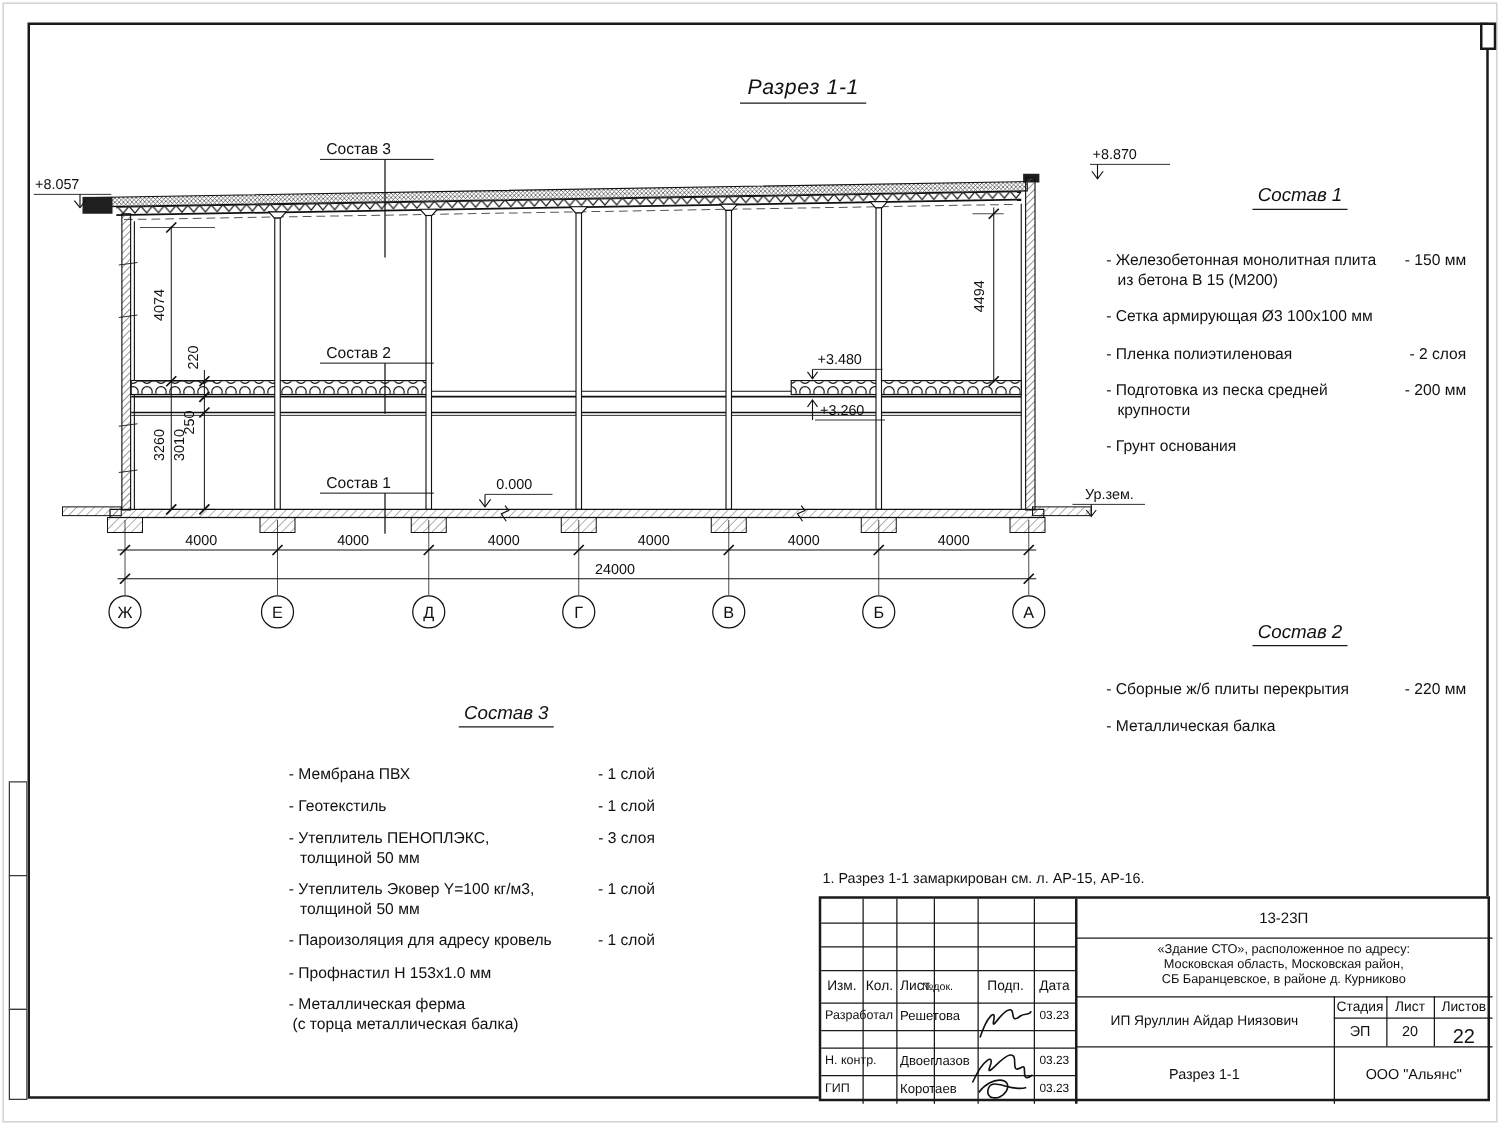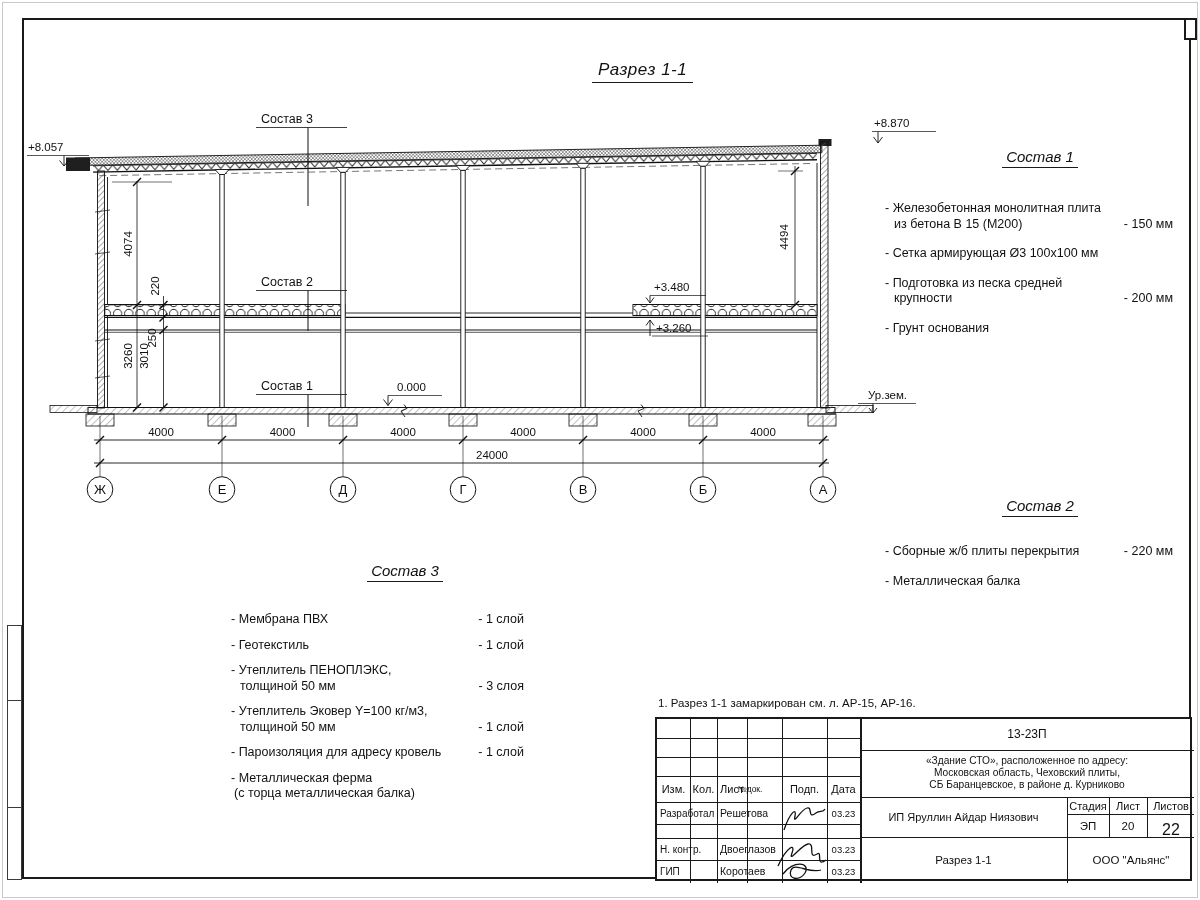--- a/index.html
+++ b/index.html
@@ -8,21 +8,21 @@
   .nowrap{white-space:nowrap}
   #sheet-edge{left:2px;top:2px;width:1194px;height:894px;border:1px solid #c9c9c9}
   #frame{left:22px;top:18px;width:1169px;height:861px;border:2px solid #1a1a1a;box-sizing:border-box}
   #corner-box{left:1184px;top:18px;width:13px;height:22px;border:2px solid #1a1a1a;box-sizing:border-box;background:#fff}
   .stamp-box{left:7px;width:15px;border:1px solid #3a3a3a;box-sizing:border-box;background:#fff}
   #sheet-title{left:592px;top:60px;font-size:17px;font-style:italic;letter-spacing:.5px}
   #sheet-title span{display:inline-block;border-bottom:1.4px solid #1a1a1a;padding:0 6px 2px 6px}
   .spec-heading{font-size:15px;font-style:italic;text-align:center}
   .spec-heading span{display:inline-block;border-bottom:1.2px solid #1a1a1a;padding:0 4px 2px 4px}
   .spec-list{font-size:12.5px;line-height:15.5px}
-  .spec-item{display:flex;justify-content:space-between;align-items:flex-end}
+  .spec-item{display:flex;justify-content:space-between;}
   .spec-item .l2{padding-left:9px}
   .spec-val{white-space:nowrap;padding-left:8px}
   .mb14{margin-bottom:14px}.mb10{margin-bottom:10px}
   #note{left:658px;top:697px;font-size:11.5px}
   
   #tb{left:655px;top:717px;width:537px;height:164px;border:2px solid #1a1a1a;box-sizing:border-box;background:#fff}
   .tb-v{position:absolute;width:1.2px;background:#1a1a1a}
   .tb-h{position:absolute;height:1.2px;background:#1a1a1a}
   .tb-t{position:absolute;transform:translate(-50%,-50%);white-space:nowrap}
   .tb-l{position:absolute;transform:translate(0,-50%);white-space:nowrap}
@@ -304,20 +304,26 @@
     <div class="spec-val">- 150 мм</div>
   </div>
   <div class="spec-item mb14">
     <div class="spec-lines">
         <div>- Сетка армирующая Ø3 100х100 мм</div>
       </div>
     <div class="spec-val"></div>
   </div>
   <div class="spec-item mb14">
     <div class="spec-lines">
+        <div>- Пленка полиэтиленовая</div>
+      </div>
+    <div class="spec-val">-  2 слоя</div>
+  </div>
+  <div class="spec-item mb14">
+    <div class="spec-lines">
         <div>- Подготовка из песка средней</div>
         <div class="l2">крупности</div>
       </div>
     <div class="spec-val">- 200 мм</div>
   </div>
   <div class="spec-item">
     <div class="spec-lines">
         <div>- Грунт основания</div>
       </div>
     <div class="spec-val"></div>
@@ -366,20 +372,26 @@
         <div>- Утеплитель Эковер Y=100 кг/м3,</div>
         <div class="l2">толщиной 50 мм</div>
       </div>
     <div class="spec-val">- 1 слой</div>
   </div>
   <div class="spec-item mb10">
     <div class="spec-lines">
         <div>- Пароизоляция для адресу кровель</div>
       </div>
     <div class="spec-val">- 1 слой</div>
+  </div>
+  <div class="spec-item mb10">
+    <div class="spec-lines">
+        <div>- Профнастил Н 153х1.0 мм</div>
+      </div>
+    <div class="spec-val"></div>
   </div>
   <div class="spec-item">
     <div class="spec-lines">
         <div>- Металлическая ферма</div>
         <div class="l2" style="padding-left:3px">(с торца металлическая балка)</div>
       </div>
     <div class="spec-val"></div>
   </div>
 </div>
 
@@ -429,21 +441,21 @@
   <svg class="abs" style="left:123px;top:81px" width="48" height="40">
     <path d="M4,30 C10,12 17,7 15,16 C13,26 20,10 27,8 C33,6 27,20 36,13 C40,10 43,13 45,9" fill="none" stroke="#111" stroke-width="1.3"></path>
   </svg>
   <svg class="abs" style="left:118px;top:119px" width="58" height="44">
     <path d="M3,28 C12,8 21,5 17,15 C13,26 26,7 33,6 C41,5 32,22 42,16 C48,12 40,30 51,22" fill="none" stroke="#111" stroke-width="1.3"></path>
     <path d="M8,36 C18,22 36,24 30,35 C25,43 12,42 16,32 C20,24 34,36 46,32" fill="none" stroke="#111" stroke-width="1.3"></path>
   </svg>
 
   <div class="tb-t" style="left:370px;top:15px;font-size:12px">13-23П</div>
   <div class="tb-t" style="left:370px;top:41px;font-size:10.2px">«Здание СТО», расположенное по адресу:</div>
-  <div class="tb-t" style="left:370px;top:53px;font-size:10.2px">Московская область, Чеховский плиты,</div>
+  <div class="tb-t" style="left:370px;top:53px;font-size:10.2px">Московская область, Московская район,</div>
   <div class="tb-t" style="left:370px;top:65px;font-size:10.2px">СБ Баранцевское, в районе д. Курниково</div>
   <div class="tb-t" style="left:306.5px;top:98px;font-size:11px">ИП Яруллин Айдар Ниязович</div>
   <div class="tb-t" style="left:431px;top:86.5px;font-size:11px">Стадия</div>
   <div class="tb-t" style="left:471px;top:86.5px;font-size:11px">Лист</div>
   <div class="tb-t" style="left:514px;top:86.5px;font-size:11px">Листов</div>
   <div class="tb-t" style="left:431px;top:106.5px;font-size:11.5px">ЭП</div>
   <div class="tb-t" style="left:471px;top:106.5px;font-size:11.5px">20</div>
   <div class="tb-t" style="left:514px;top:111px;font-size:16px">22</div>
   <div class="tb-t" style="left:306.5px;top:141px;font-size:11.5px">Разрез 1-1</div>
   <div class="tb-t" style="left:474px;top:141px;font-size:11.5px">ООО "Альянс"</div>

